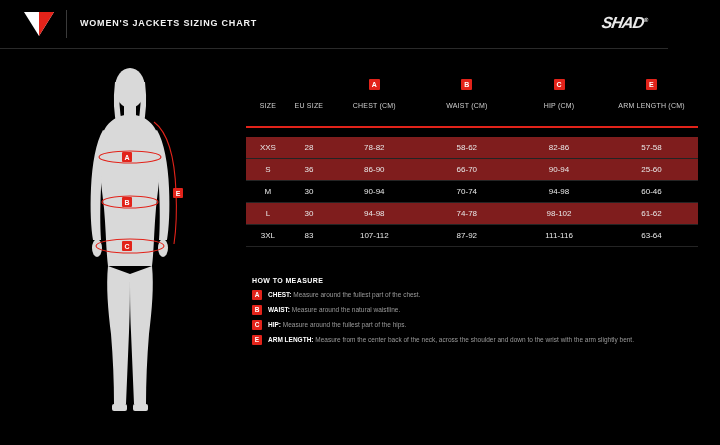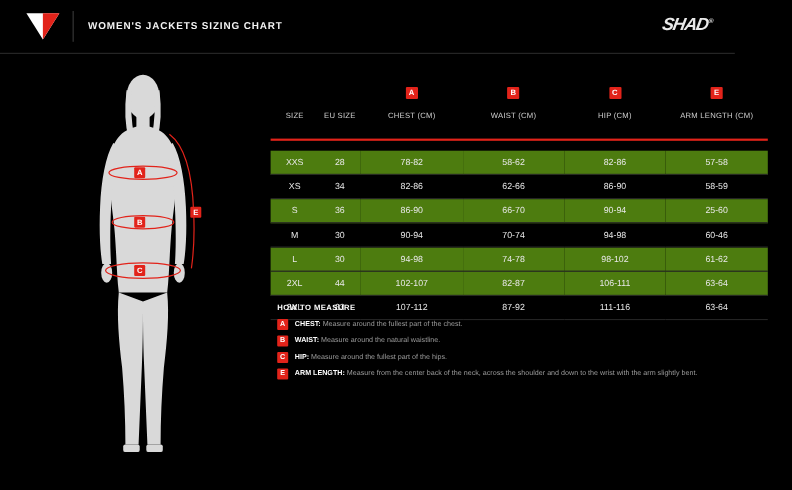--- a/index.html
+++ b/index.html
@@ -124,21 +124,21 @@
   .head-rule td {
     height: 2px;
     padding: 0;
   }
   .head-rule .rule-inner {
     height: 2px;
     background: #e2231a;
     width: 100%;
   }
   tbody tr.alt td {
-    background: #4d7c0f;
+    background: #7f1d1d;
   }
   tbody tr td {
     border-bottom: 1px solid #242424;
   }
   .col-size { width: 46px; }
   .col-eu { width: 40px; }
   .col-a, .col-b, .col-c, .col-e { width: 98px; }
 
   
   .legend {
@@ -278,28 +278,20 @@
       </thead>
       <tbody>
         <tr class="alt">
           <td>XXS</td>
           <td>28</td>
           <td>78-82</td>
           <td>58-62</td>
           <td>82-86</td>
           <td>57-58</td>
         </tr>
-        <tr>
-          <td>XS</td>
-          <td>34</td>
-          <td>82-86</td>
-          <td>62-66</td>
-          <td>86-90</td>
-          <td>58-59</td>
-        </tr>
         <tr class="alt">
           <td>S</td>
           <td>36</td>
           <td>86-90</td>
           <td>66-70</td>
           <td>90-94</td>
           <td>25-60</td>
         </tr>
         <tr>
           <td>M</td>
@@ -310,28 +302,20 @@
           <td>60-46</td>
         </tr>
         <tr class="alt">
           <td>L</td>
           <td>30</td>
           <td>94-98</td>
           <td>74-78</td>
           <td>98-102</td>
           <td>61-62</td>
         </tr>
-        <tr class="alt">
-          <td>2XL</td>
-          <td>44</td>
-          <td>102-107</td>
-          <td>82-87</td>
-          <td>106-111</td>
-          <td>63-64</td>
-        </tr>
         <tr>
           <td>3XL</td>
           <td>83</td>
           <td>107-112</td>
           <td>87-92</td>
           <td>111-116</td>
           <td>63-64</td>
         </tr>
       </tbody>
     </table>

